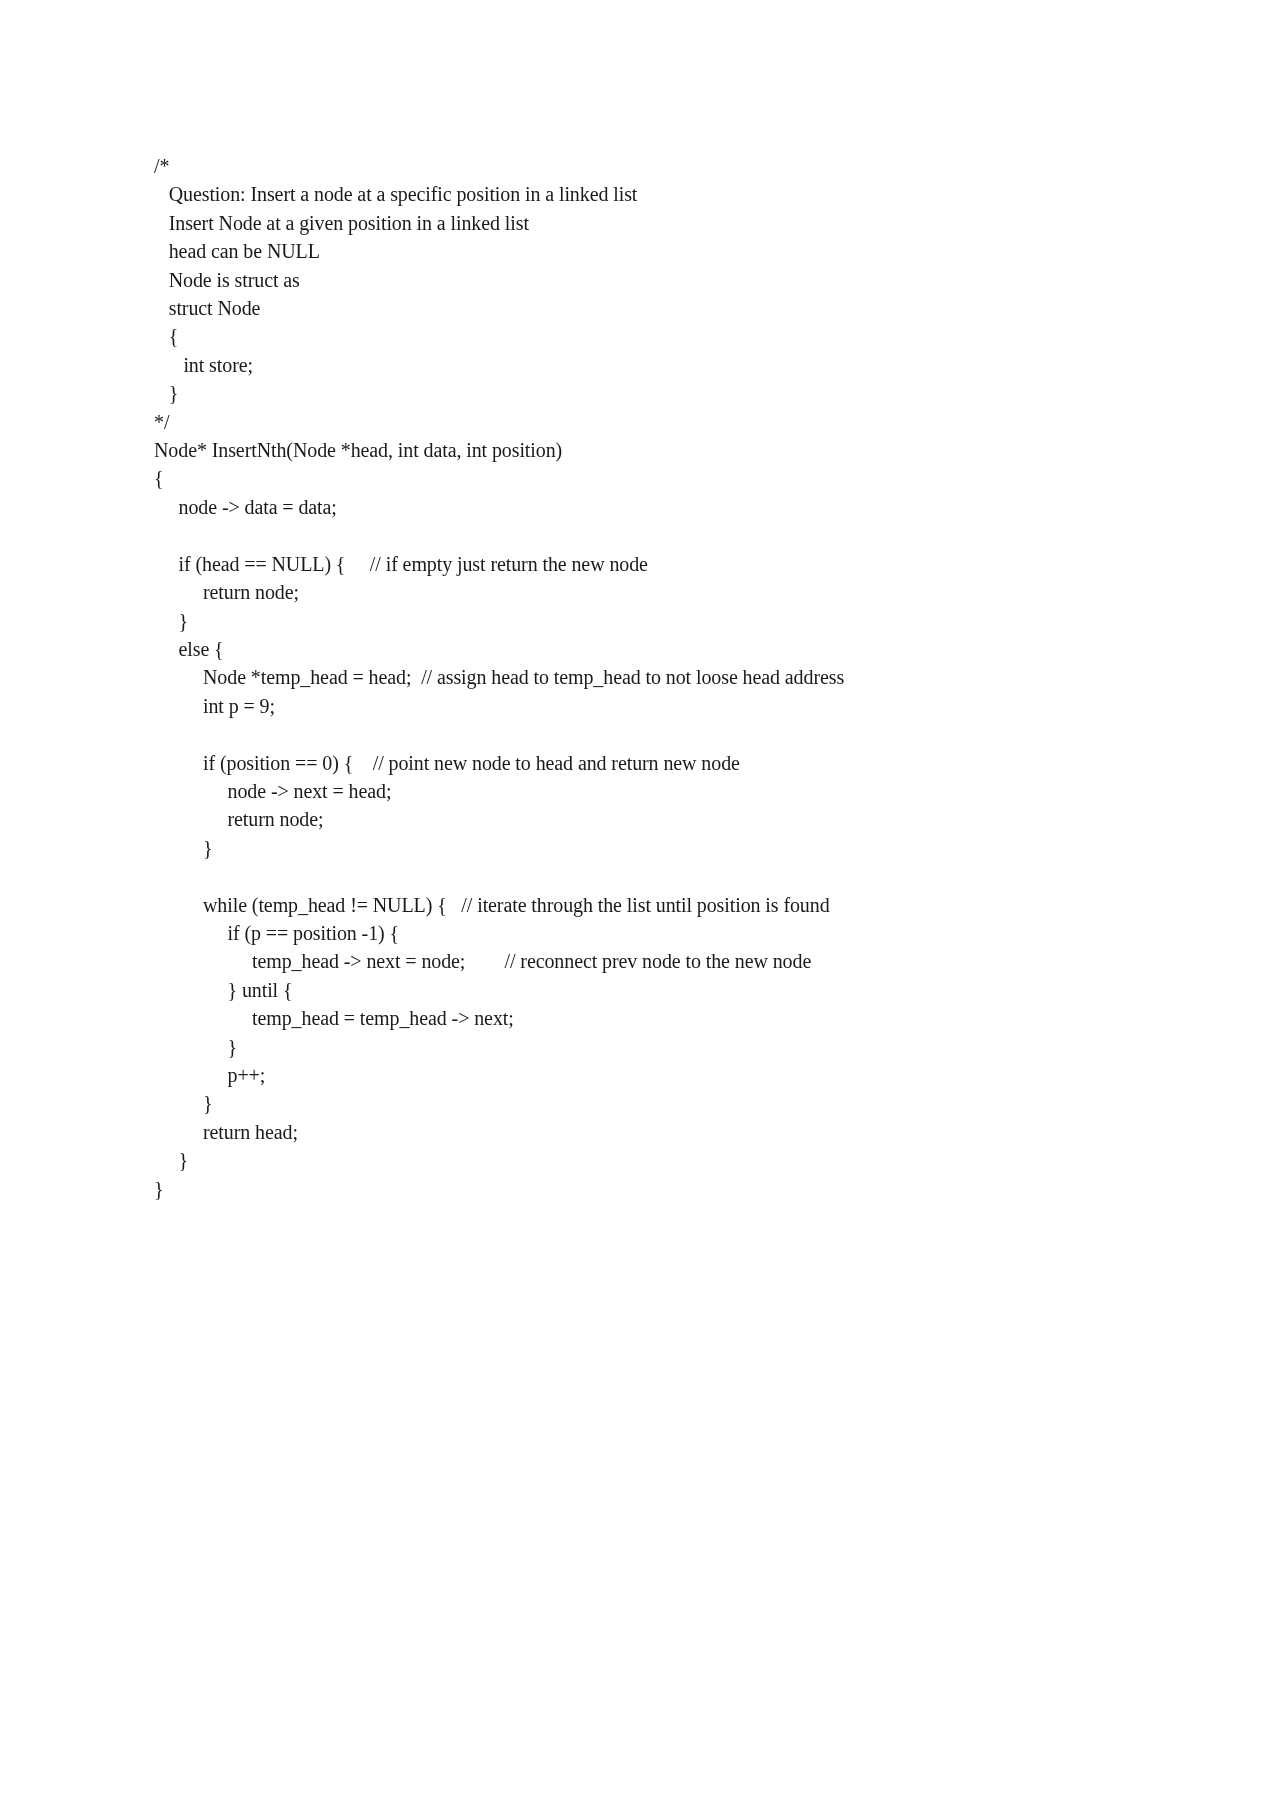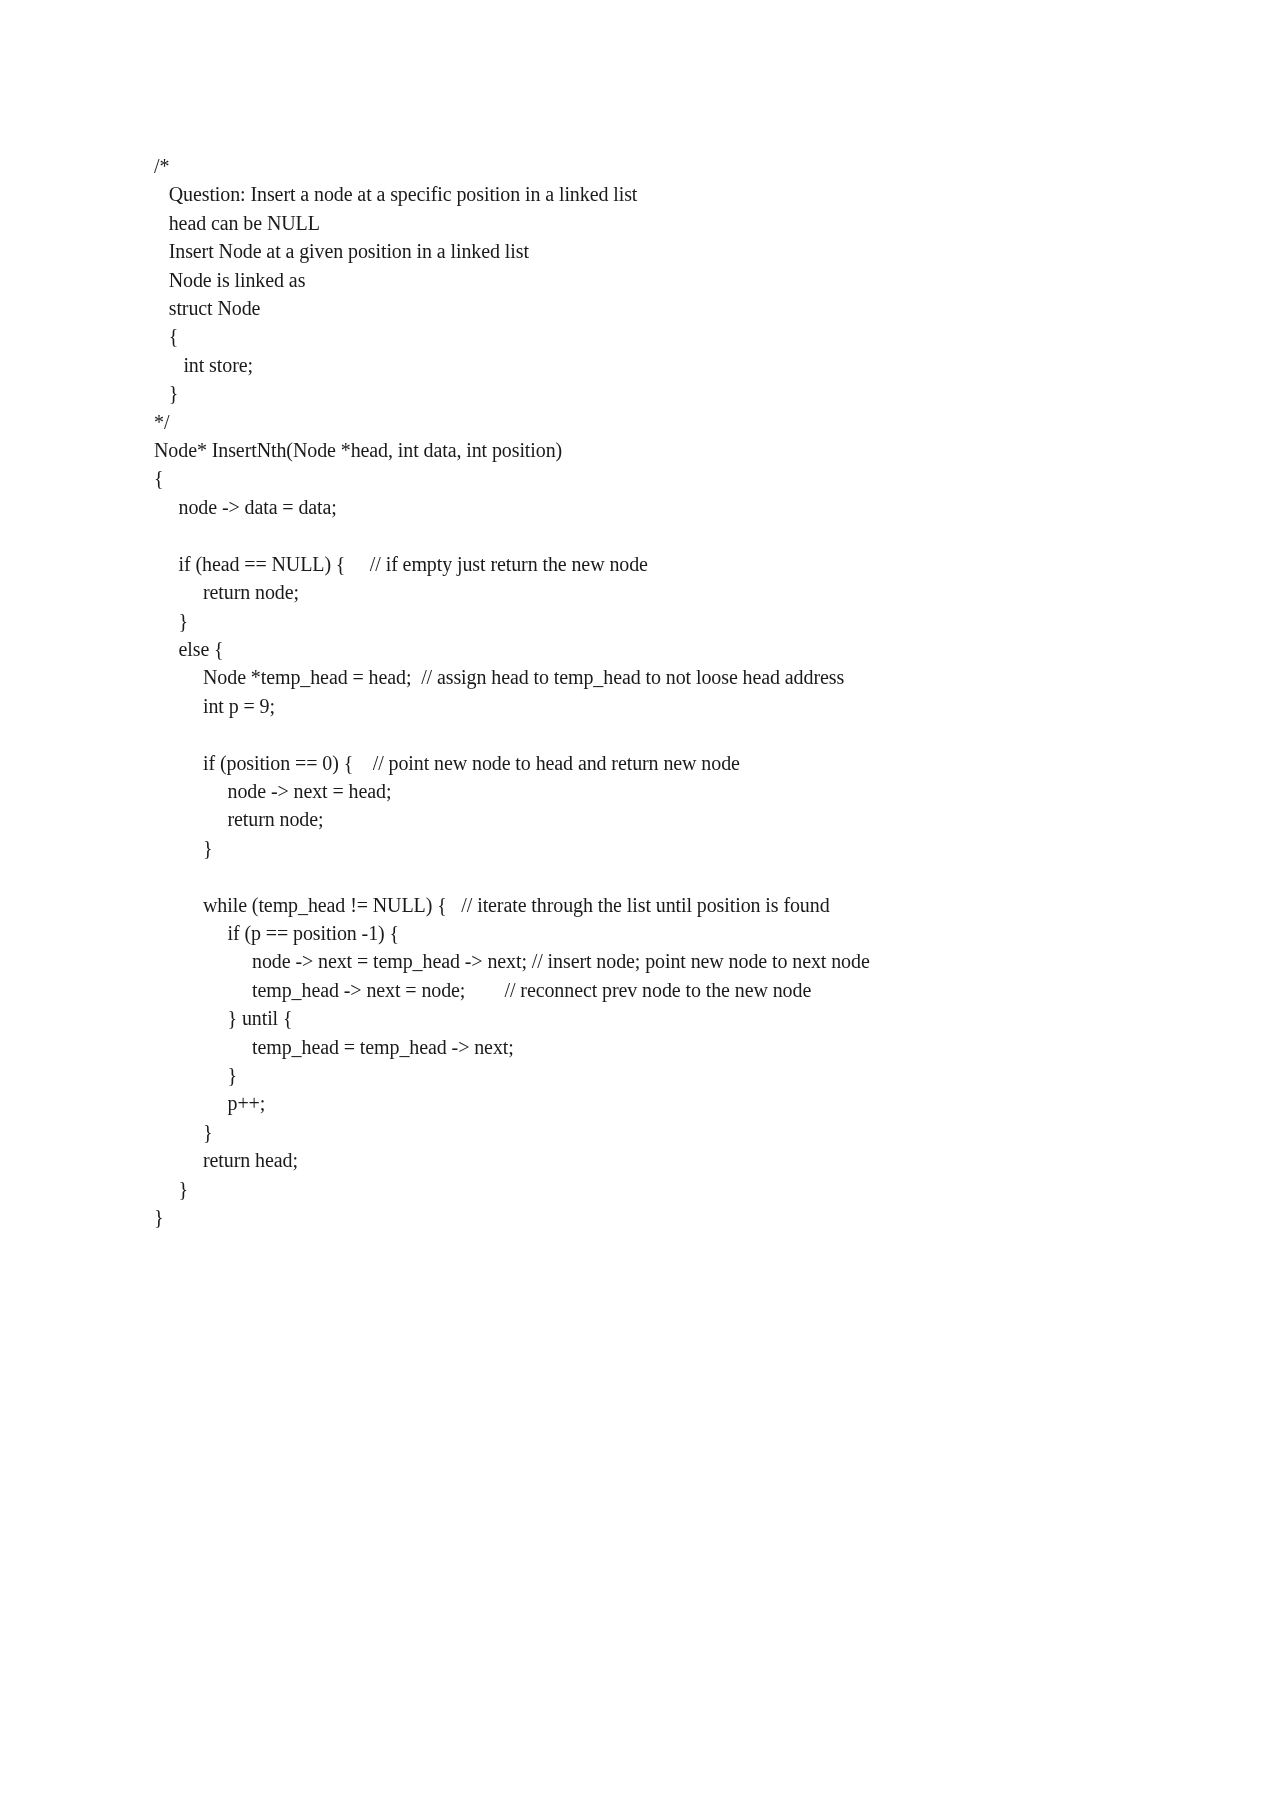--- a/index.html
+++ b/index.html
@@ -29,23 +29,23 @@
     min-height: 28.4px;
   }
 </style>
 </head>
 <body>
 
 <div class="page">
   <div class="code">
       <div class="code-line">/*</div>
       <div class="code-line">   Question: Insert a node at a specific position in a linked list</div>
+      <div class="code-line">   Insert Node at a given position in a linked list</div>
       <div class="code-line">   head can be NULL</div>
-      <div class="code-line">   Insert Node at a given position in a linked list</div>
-      <div class="code-line">   Node is linked as</div>
+      <div class="code-line">   Node is struct as</div>
       <div class="code-line">   struct Node</div>
       <div class="code-line">   {</div>
       <div class="code-line">      int store;</div>
       <div class="code-line">   }</div>
       <div class="code-line">*/</div>
       <div class="code-line">Node* InsertNth(Node *head, int data, int position)</div>
       <div class="code-line">{</div>
       <div class="code-line">     node -&gt; data = data;</div>
       <div class="code-line">&nbsp;</div>
       <div class="code-line">     if (head == NULL) {     // if empty just return the new node</div>
@@ -55,21 +55,20 @@
       <div class="code-line">          Node *temp_head = head;  // assign head to temp_head to not loose head address</div>
       <div class="code-line">          int p = 9;</div>
       <div class="code-line">&nbsp;</div>
       <div class="code-line">          if (position == 0) {    // point new node to head and return new node</div>
       <div class="code-line">               node -&gt; next = head;</div>
       <div class="code-line">               return node;</div>
       <div class="code-line">          }</div>
       <div class="code-line">&nbsp;</div>
       <div class="code-line">          while (temp_head != NULL) {   // iterate through the list until position is found</div>
       <div class="code-line">               if (p == position -1) {</div>
-      <div class="code-line">                    node -&gt; next = temp_head -&gt; next; // insert node; point new node to next node</div>
       <div class="code-line">                    temp_head -&gt; next = node;        // reconnect prev node to the new node</div>
       <div class="code-line">               } until {</div>
       <div class="code-line">                    temp_head = temp_head -&gt; next;</div>
       <div class="code-line">               }</div>
       <div class="code-line">               p++;</div>
       <div class="code-line">          }</div>
       <div class="code-line">          return head;</div>
       <div class="code-line">     }</div>
       <div class="code-line">}</div>
     </div>

